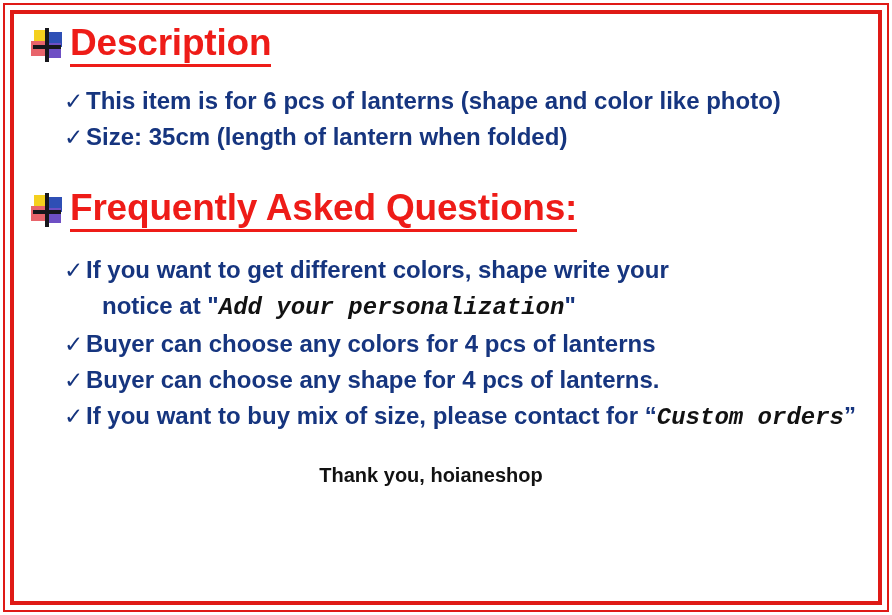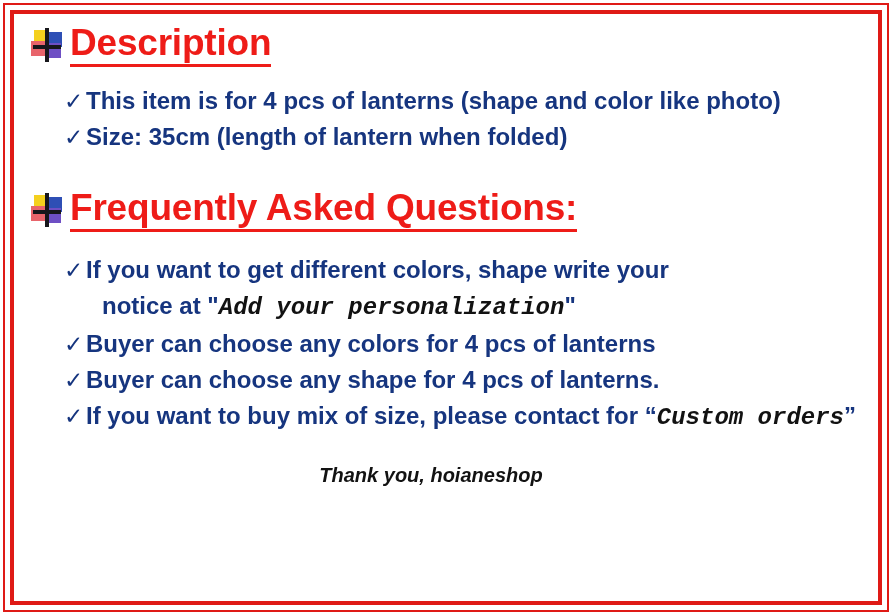--- a/index.html
+++ b/index.html
@@ -157,21 +157,20 @@
     font-style: italic;
     font-weight: bold;
     font-size: 23px;
     line-height: 36px;
     margin-left: 30px;
     white-space: nowrap;
   }
 
   .footer-line {
     color: #121212;
-    font-style: italic;
     font-weight: bold;
     font-size: 20px;
     text-align: center;
     margin-top: 28px;
     padding-right: 30px;
   }
 </style>
 </head>
 <body>
 
@@ -190,21 +189,21 @@
         <span class="sq br"></span>
         <span class="bar-v"></span>
         <span class="bar-h"></span>
       </span>
       <span class="heading-text">Description</span>
     </div>
 
     <div class="bullets desc-list">
       <div class="bullet-line">
         <span class="check">✓</span>
-        <span class="bullet-text">This item is for 4 pcs of lanterns (shape and color like photo)</span>
+        <span class="bullet-text">This item is for 6 pcs of lanterns (shape and color like photo)</span>
       </div>
       <div class="bullet-line">
         <span class="check">✓</span>
         <span class="bullet-text">Size: 35cm  (length of lantern when folded)</span>
       </div>
     </div>
 
     <div class="heading-row faq">
       <span class="xicon">
         <span class="sq tl"></span>

